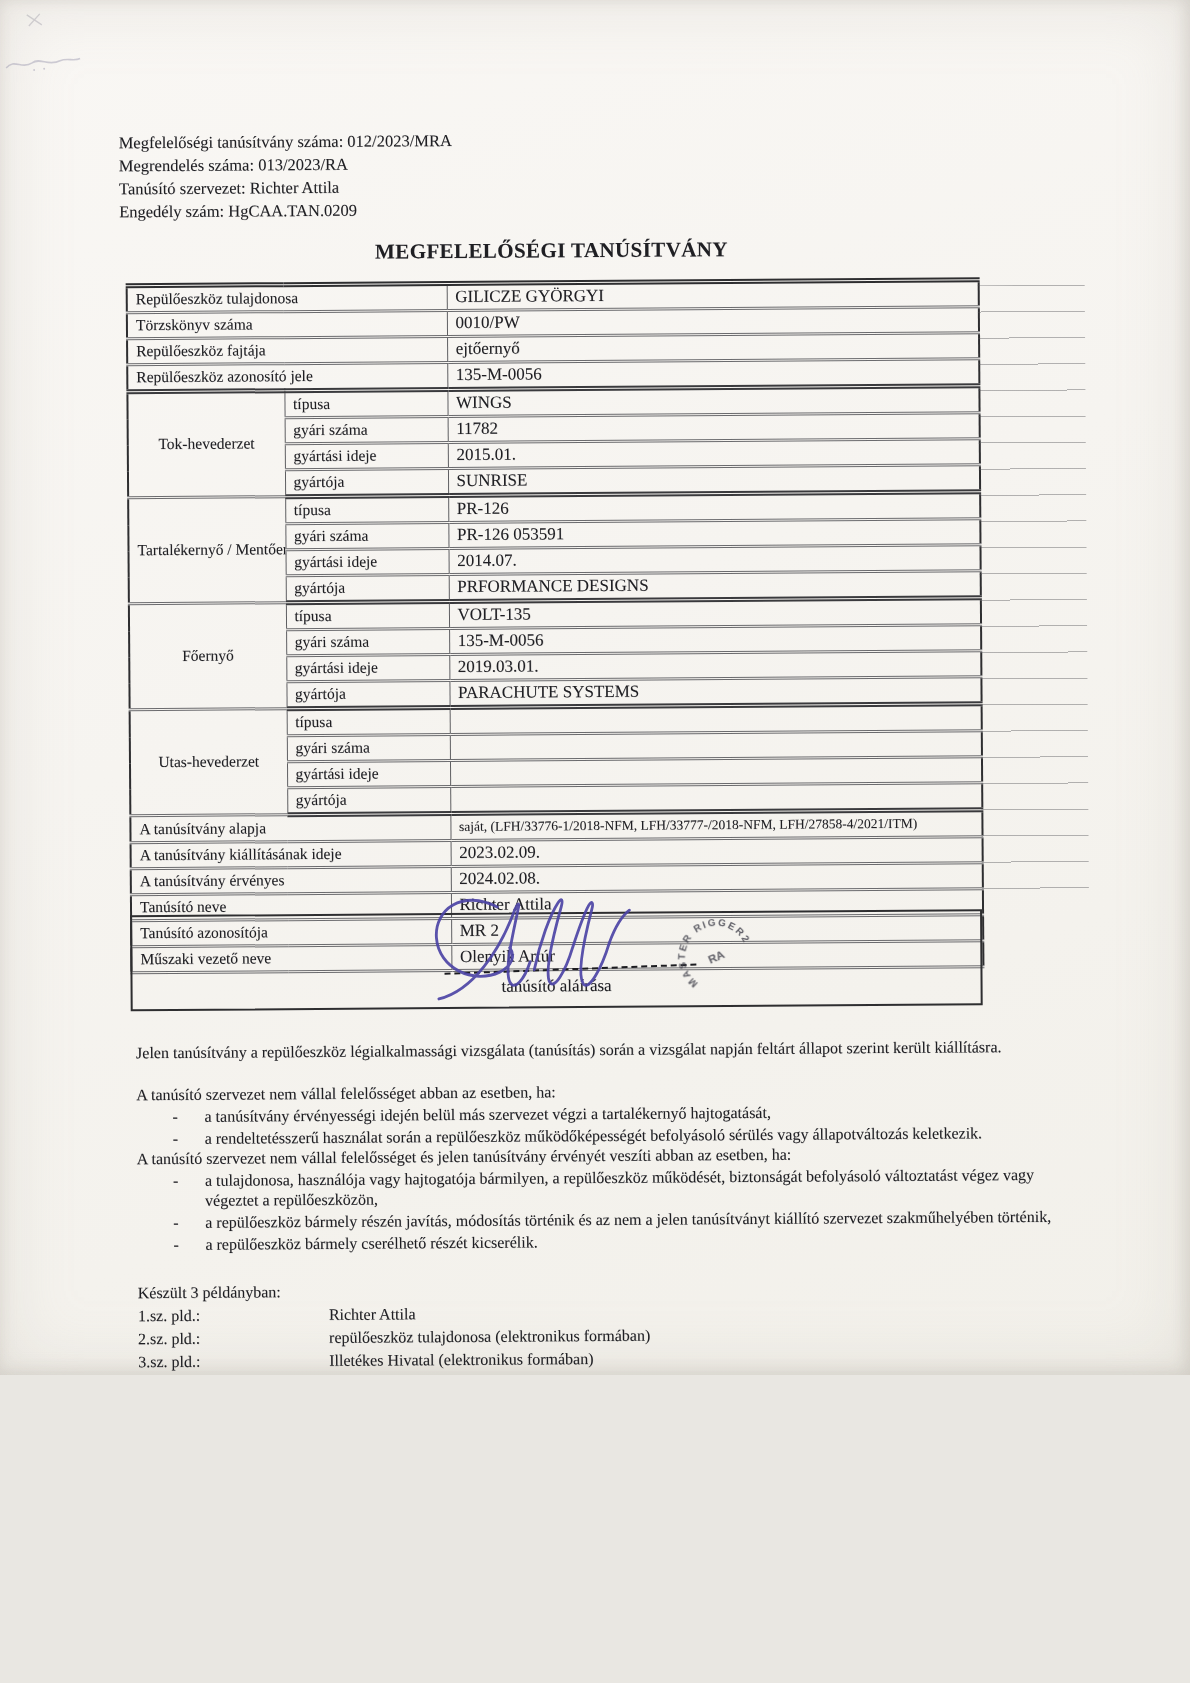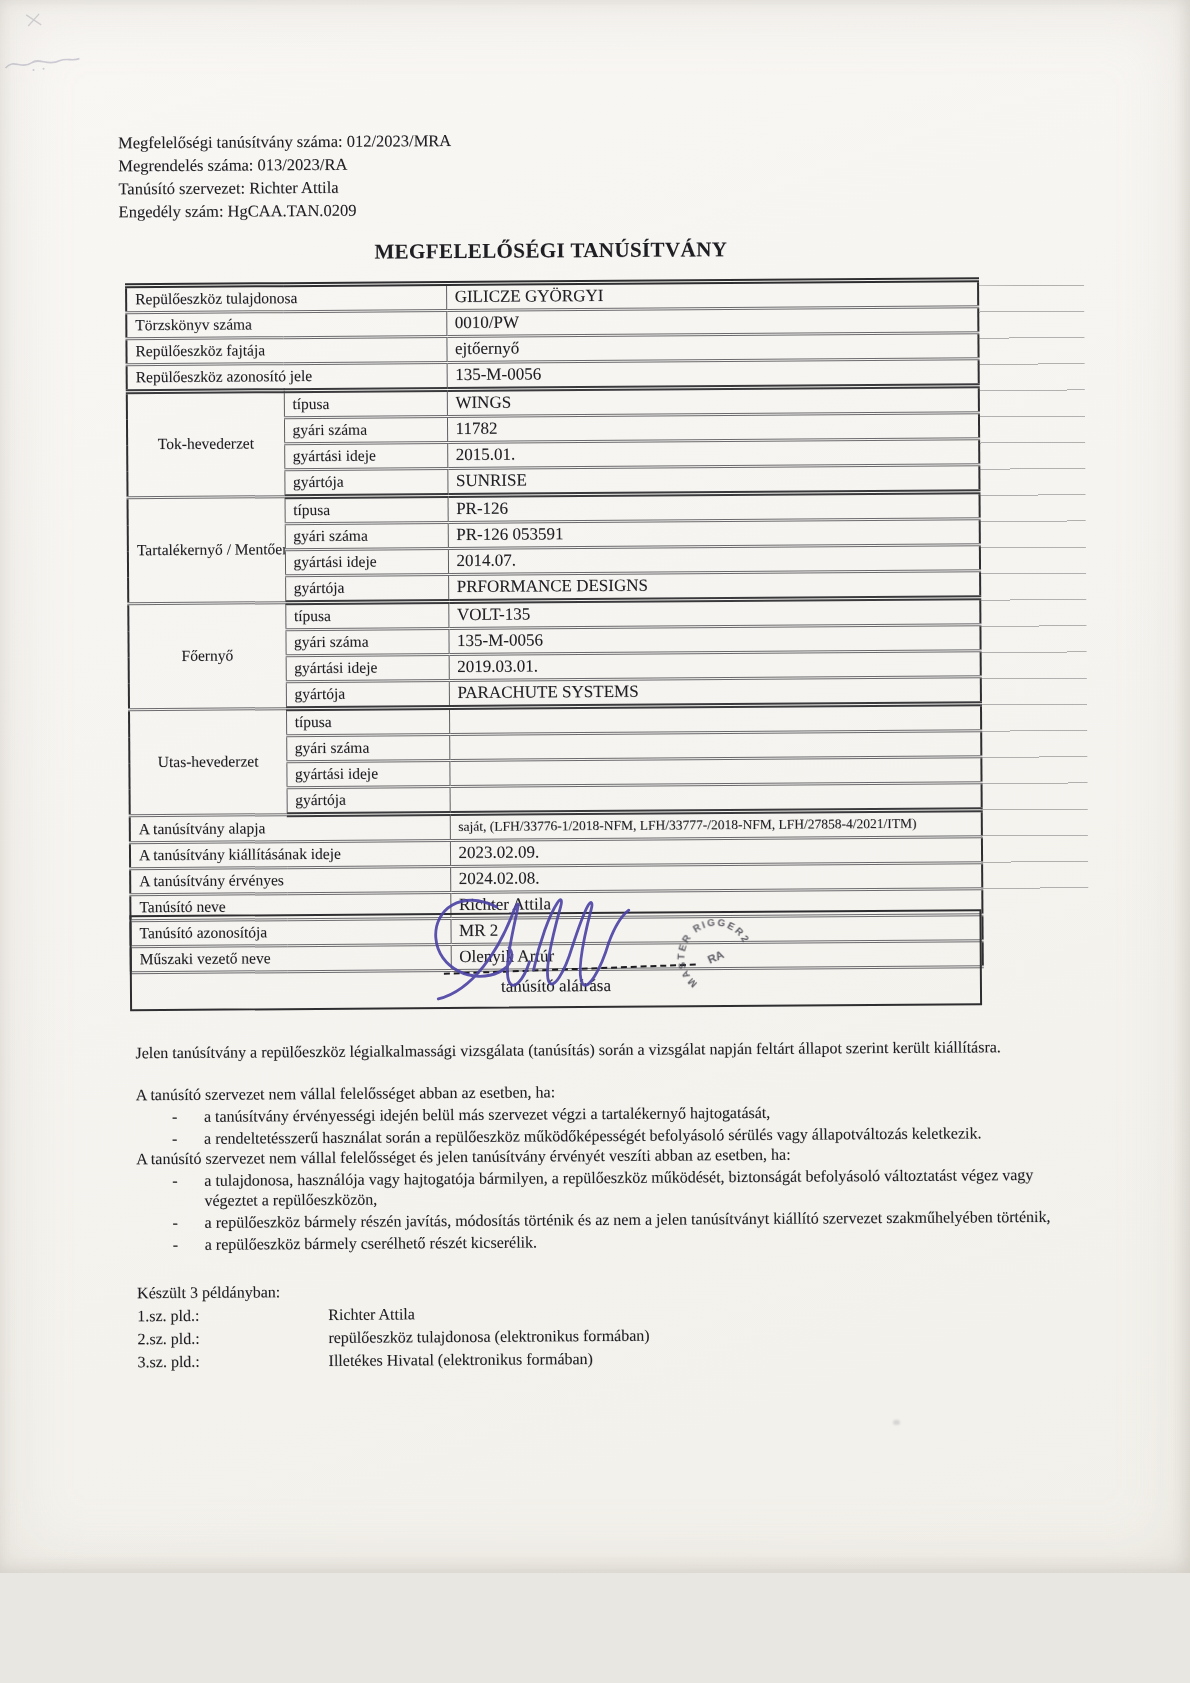--- a/index.html
+++ b/index.html
@@ -1,17 +1,17 @@
 <!DOCTYPE html>
 <html><head>
 <meta charset="utf-8">
 <style>
   html,body{margin:0;padding:0;background:#e9e7e2;}
   #page{
-    position:relative;width:1190px;height:1573px;overflow:hidden;
+    position:relative;width:1190px;height:1375px;overflow:hidden;
     background:linear-gradient(160deg,#f9f7f4 0%,#f6f4f0 45%,#f2f0ea 100%);
     box-shadow:inset 0 0 70px rgba(185,180,168,.28), inset -5px 0 14px rgba(175,170,158,.22), inset 0 -6px 18px rgba(175,170,158,.2);
     font-family:"Liberation Serif","DejaVu Serif",serif;color:#1f1f23;
   }
   #sheet{position:absolute;inset:0;transform:rotate(-0.4deg);transform-origin:50% 45%;}
   #sheet .txt{text-shadow:.3px .3px .6px rgba(55,55,65,.30);}
 
   
   .hdr{position:absolute;left:122px;top:128px;font-size:16.5px;line-height:23px;}
   .hdr div{white-space:nowrap;}

